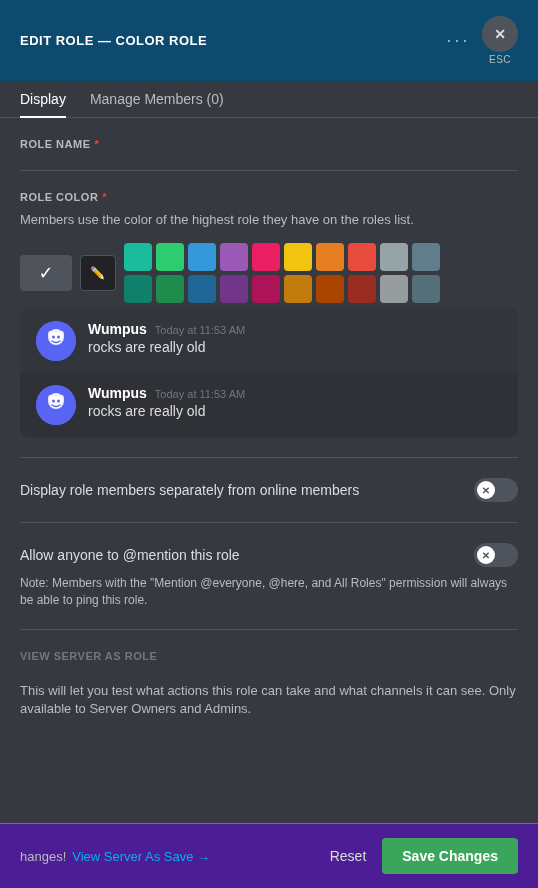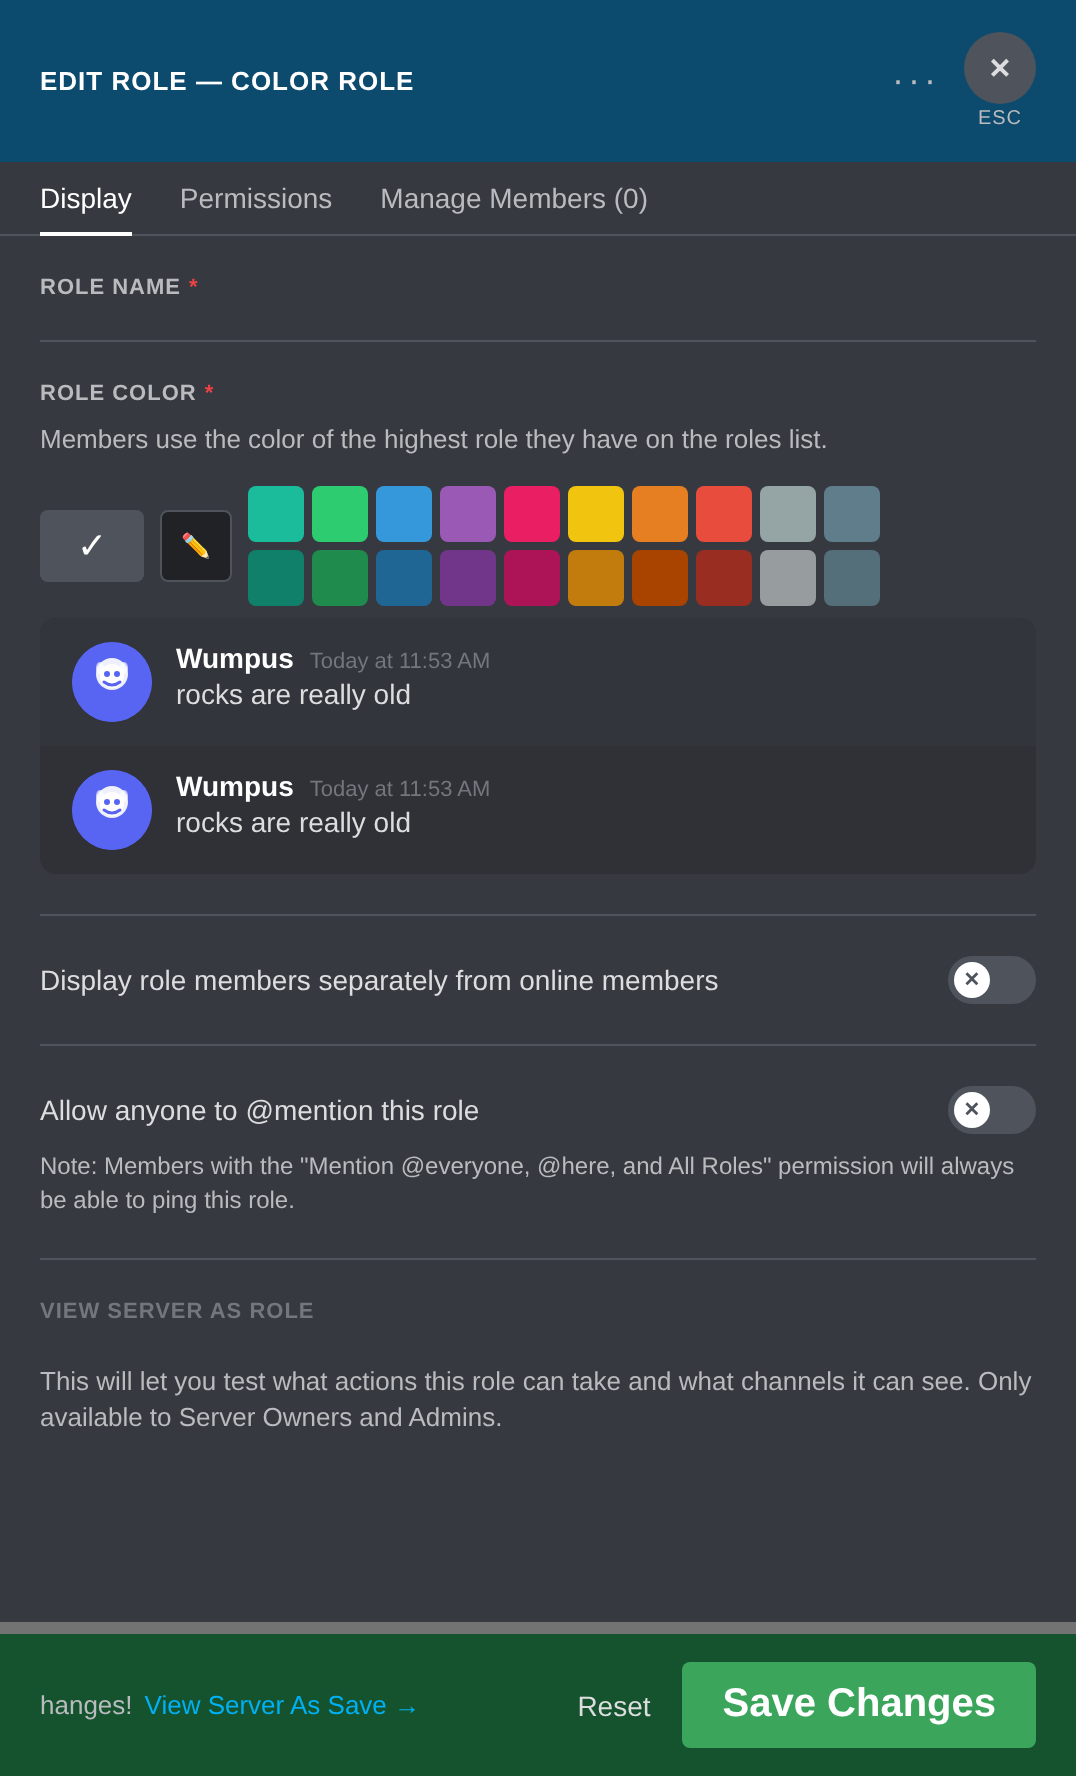--- a/index.html
+++ b/index.html
@@ -322,26 +322,26 @@
       font-size: 13px;
       color: #b9bbbe;
       line-height: 1.4;
     }
 
     .footer {
       position: absolute;
       bottom: 0;
       left: 0;
       right: 0;
-      background: #14532d;
+      background: #4c1d95;
       padding: 14px 20px;
       display: flex;
       align-items: center;
       justify-content: space-between;
-      border-top: 6px solid #737373;
+      border-top: 1px solid #737373;
     }
 
     .footer-hint {
       font-size: 13px;
       color: #b9bbbe;
       display: flex;
       align-items: center;
       gap: 6px;
     }
 
@@ -366,21 +366,21 @@
       font-size: 14px;
       cursor: pointer;
       font-weight: 500;
     }
 
     .save-btn {
       background: #3ba55c;
       border: none;
       border-radius: 4px;
       color: #fff;
-      font-size: 20px;
+      font-size: 14px;
       font-weight: 600;
       padding: 10px 20px;
       cursor: pointer;
     }
 
     .pencil-icon {
       font-size: 12px;
     }
   </style>
 </head>
@@ -393,23 +393,20 @@
     <div class="esc-btn">
       <div class="esc-circle">✕</div>
       <span class="esc-label">ESC</span>
     </div>
   </div>
 </div>
 
 <div class="tabs">
   <div class="tab active">
     <span>Display</span>
-  </div>
-  <div class="tab">
-    <span>Permissions</span>
   </div>
   <div class="tab">
     <span>Manage Members (0)</span>
   </div>
 </div>
 
 <div class="content">
 
   
   <div class="section-label">

